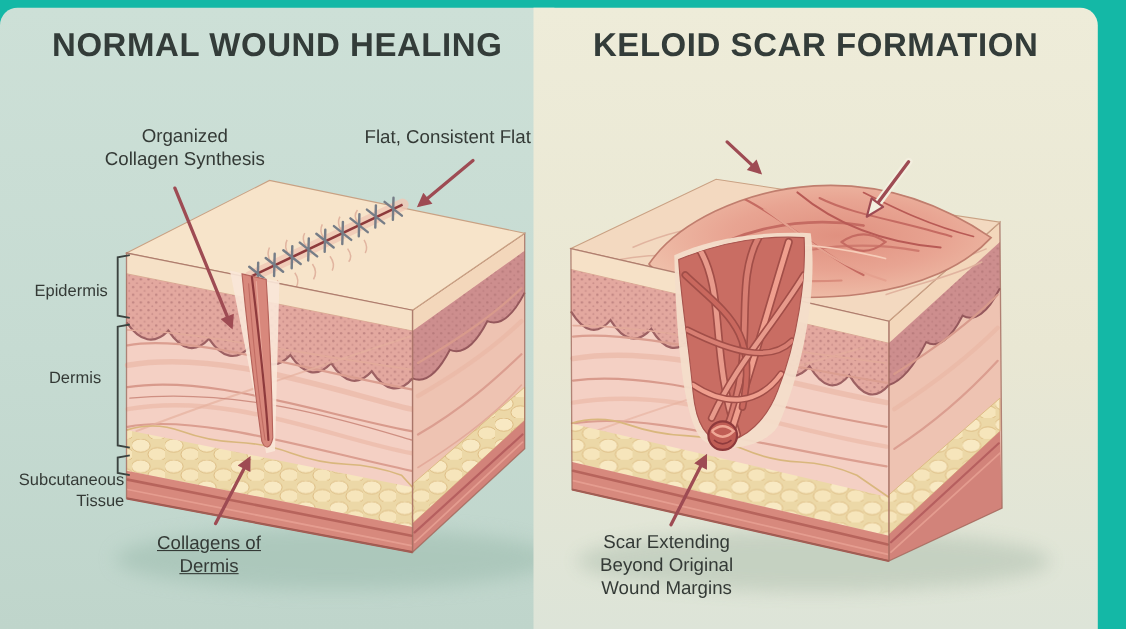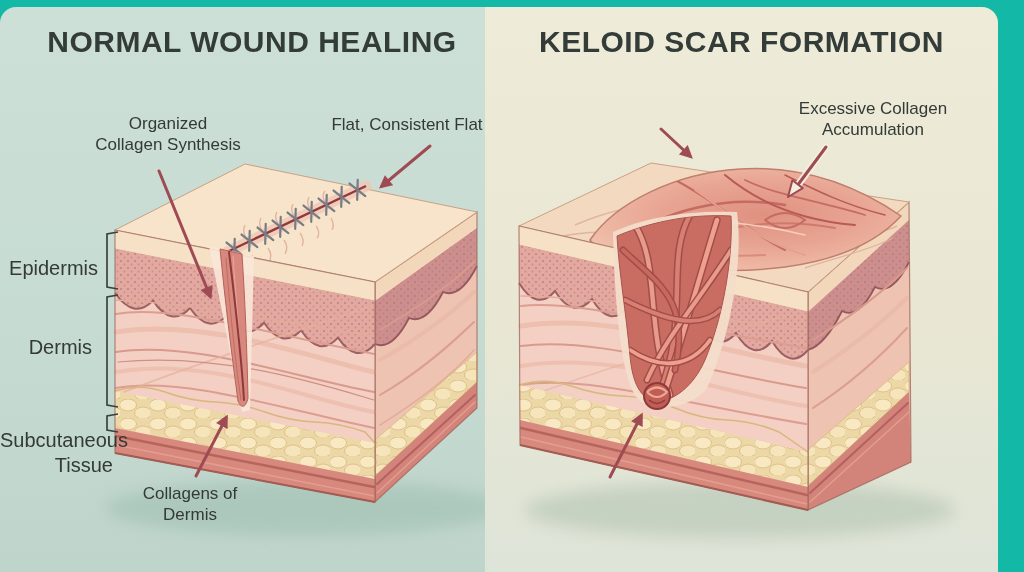--- a/index.html
+++ b/index.html
@@ -11,21 +11,21 @@
   .panel-bg{position:absolute;left:0;right:0;top:7px;bottom:0;}
   .panel-left .panel-bg{background:linear-gradient(180deg,var(--left-background) 0%,#c6dbd2 55%,#bfd5cb 100%);
           border-radius:16px 0 0 0;}
   .panel-right .panel-bg{background:linear-gradient(180deg,var(--right-background-top) 0%,#e9e7d3 55%,var(--right-background-bottom) 100%);
           border-radius:0 16px 0 0;}
   svg.illustration{position:absolute;left:0;top:0;}
   .title{position:absolute;left:0;right:0;text-align:center;top:25px;
          font-size:30px;font-weight:700;letter-spacing:.5px;color:var(--title-text);}
   .ann{position:absolute;font-size:17px;line-height:1.24;color:var(--label-text);
        white-space:pre-line;text-align:center;}
-  .layer-label{position:absolute;font-size:20px;line-height:1.24;color:var(--label-text);
+  .layer-label{position:absolute;font-size:15px;line-height:1.24;color:var(--label-text);
        white-space:pre-line;text-align:right;}
   .arrow-line{stroke:var(--arrow);stroke-width:3;fill:none;stroke-linecap:round;}
   .arrow-head{fill:var(--arrow);}
   .arrow-casing{stroke:#f3efdf;stroke-width:7;fill:none;stroke-linecap:round;}
   .bracket{stroke:#3b423f;stroke-width:1.7;fill:none;}
   .fiber{fill:none;stroke-linecap:round;}
   .stitch{stroke:#767d87;stroke-width:2.2;fill:none;stroke-linecap:round;}
   .wrinkle{stroke:#dfb09c;stroke-width:1.4;fill:none;opacity:.9;}
   .outline{fill:none;stroke:#9c6458;stroke-width:1.2;opacity:.75;}
 </style>
@@ -152,21 +152,21 @@
     </svg>
 
     <div class="title">NORMAL WOUND HEALING</div>
     <div class="ann" style="left:72px;width:192px;top:113px;">Organized
 Collagen Synthesis</div>
     <div class="ann" style="left:318px;width:178px;top:114px;">Flat, Consistent Flat</div>
     <div class="layer-label" style="left:6px;width:92px;top:256px;">Epidermis</div>
     <div class="layer-label" style="left:6px;width:86px;top:335px;">Dermis</div>
     <div class="layer-label" style="left:0px;width:113px;top:428px;">Subcutaneous
 Tissue</div>
-    <div class="ann" style="left:104px;width:172px;top:483px;">Collagens of
+    <div class="ann" style="left:104px;width:172px;top:483px;text-decoration:underline;">Collagens of
 Dermis</div>
   </div>
 
   <div class="panel panel-right">
     <div class="panel-bg"></div>
 
     <svg class="illustration" width="513" height="572" viewBox="0 0 513 572">
       <defs>
         <pattern id="RfatP" width="30" height="19" patternUnits="userSpaceOnUse">
           <rect width="30" height="19" fill="#ecd8a7"></rect>
@@ -294,17 +294,18 @@
         <g>
           <path class="arrow-casing" d="M341,147 L310,189"></path>
           <path class="arrow-line" d="M341,147 L312,186"></path>
           <polygon points="303,197 307.4,180.3 317.8,188.1" fill="#f3efdf" stroke="var(--arrow)" stroke-width="2" stroke-linejoin="round"></polygon>
         </g>
         <path class="arrow-line" d="M125,477 L156,416" marker-end="url(#Rhead)"></path>
       </g>
     </svg>
 
     <div class="title">KELOID SCAR FORMATION</div>
-    <div class="ann" style="left:288px;width:200px;top:98px;">Excessive Collagen
-Accumulation</div>
+    <div class="ann" style="left:31px;width:180px;top:482px;">Scar Extending
+Beyond Original
+Wound Margins</div>
   </div>
 
 </div>
 
 </body></html>

